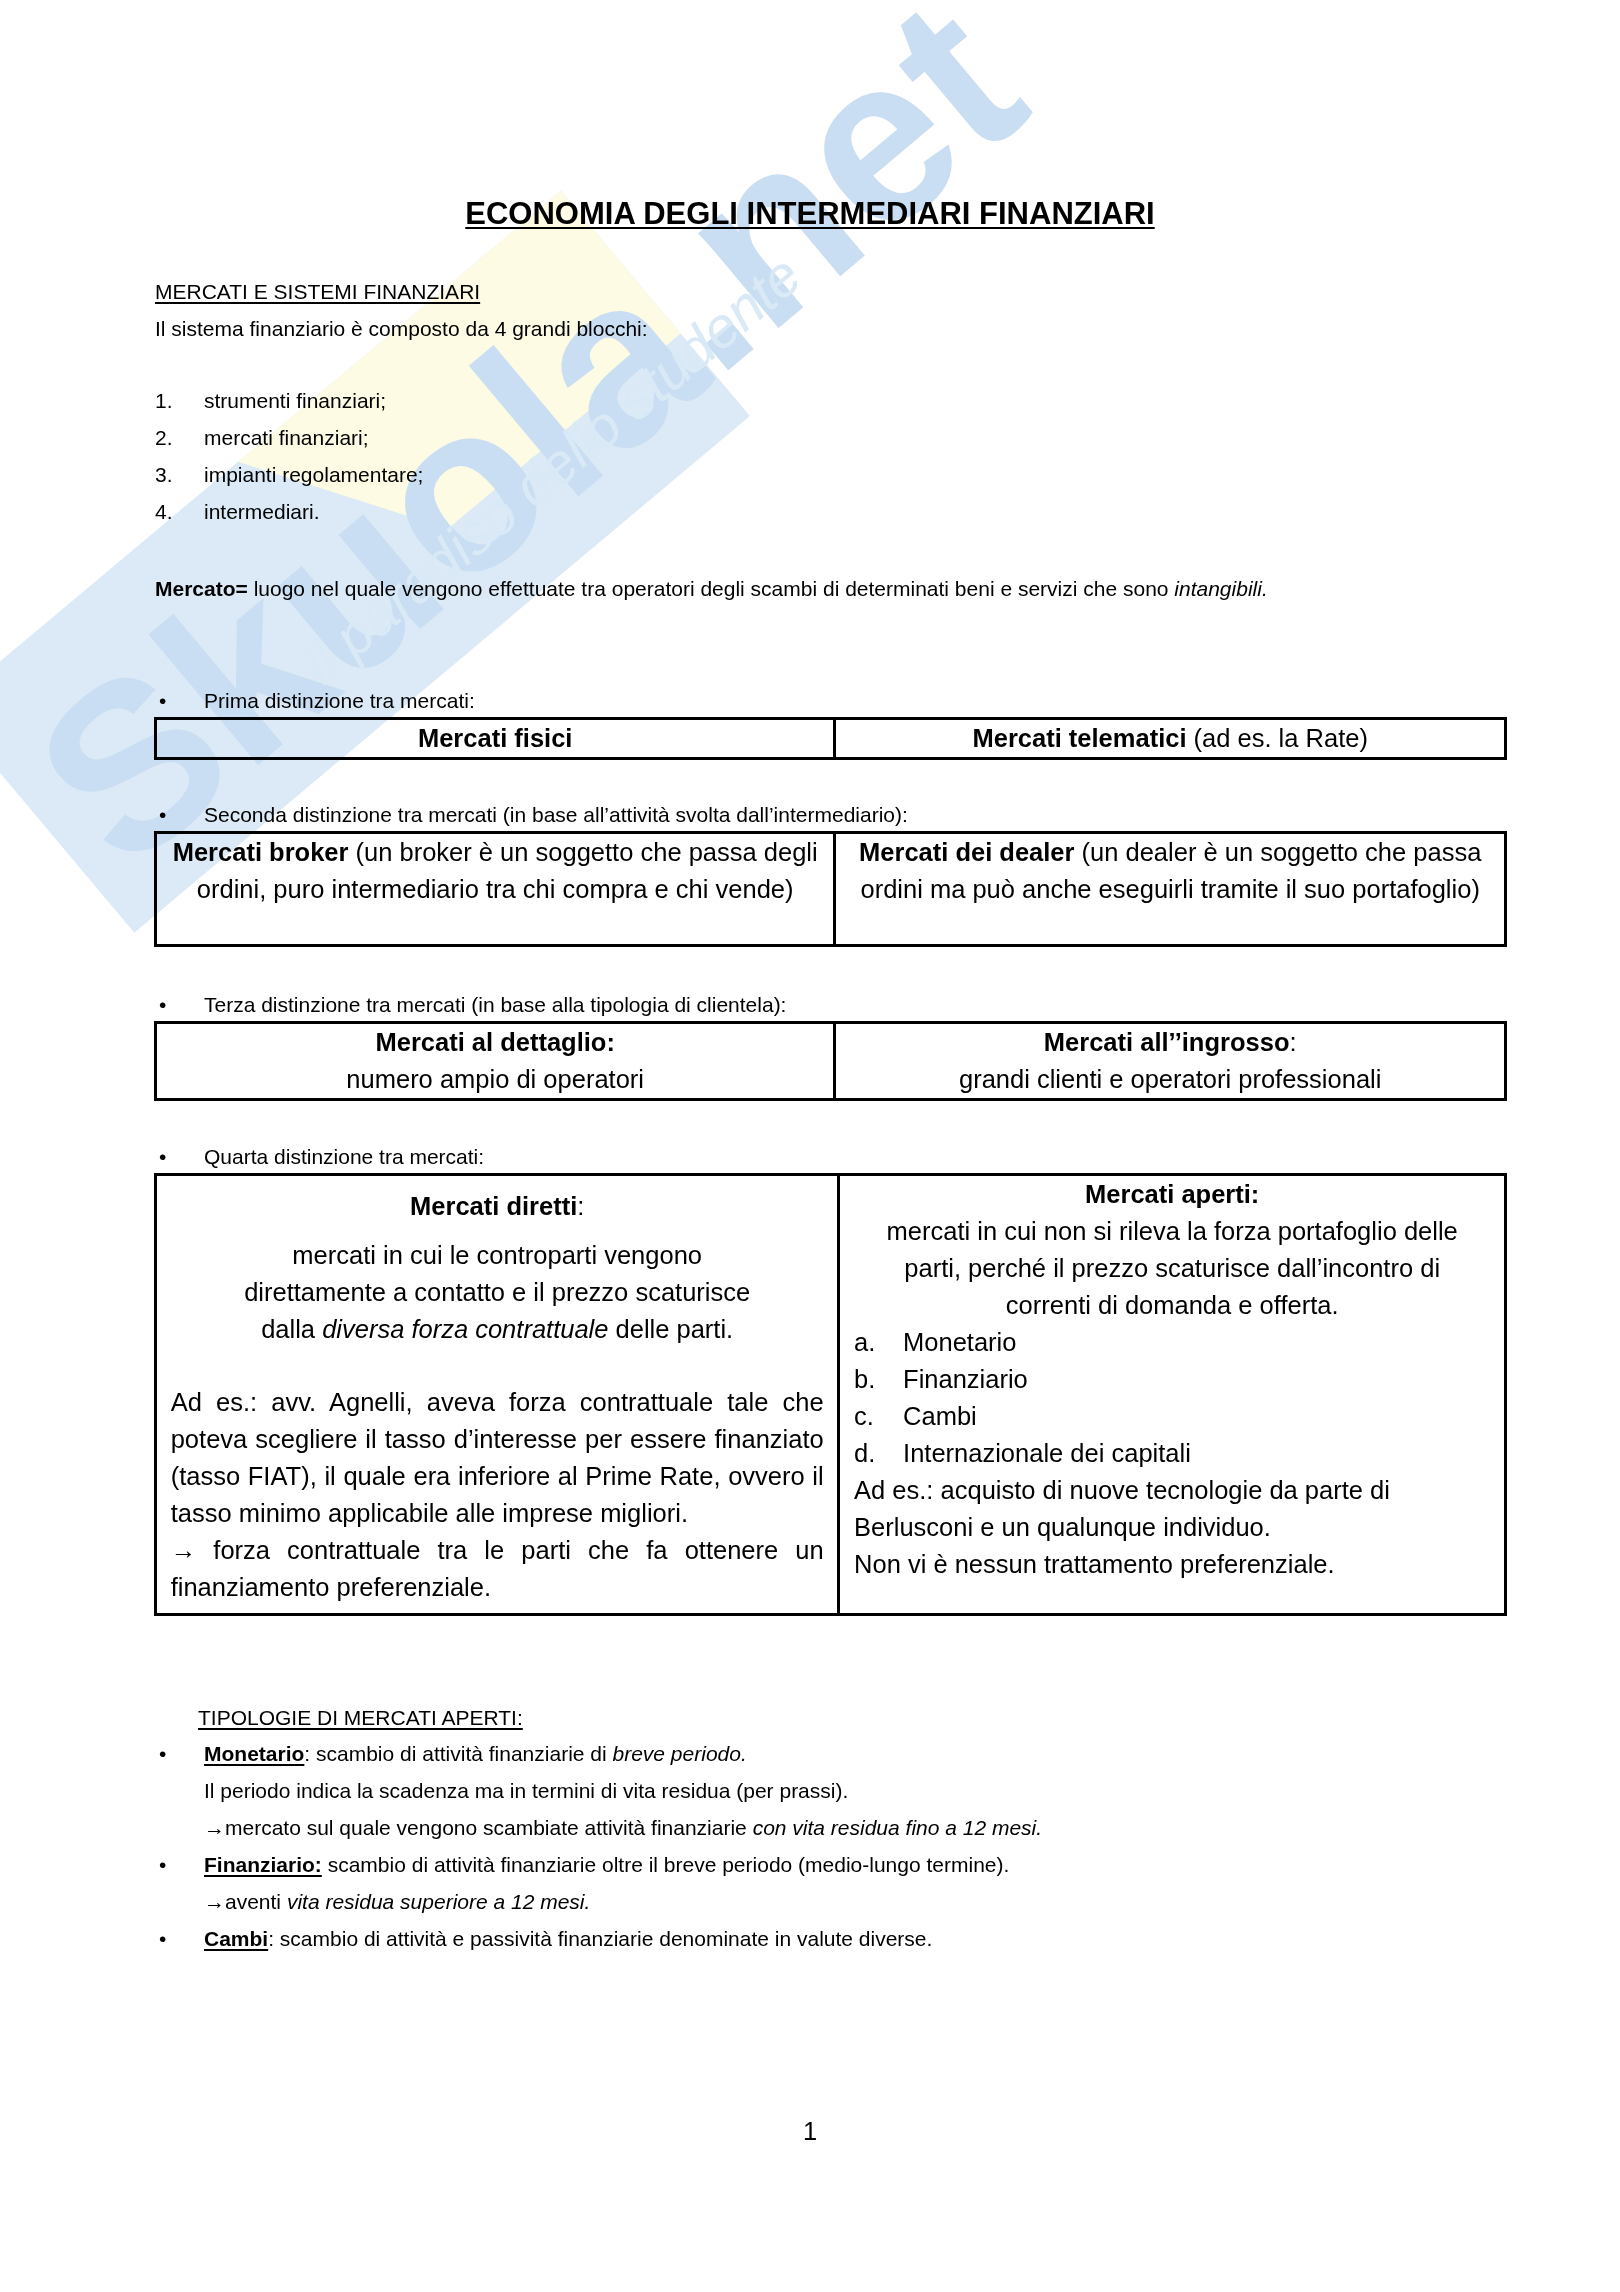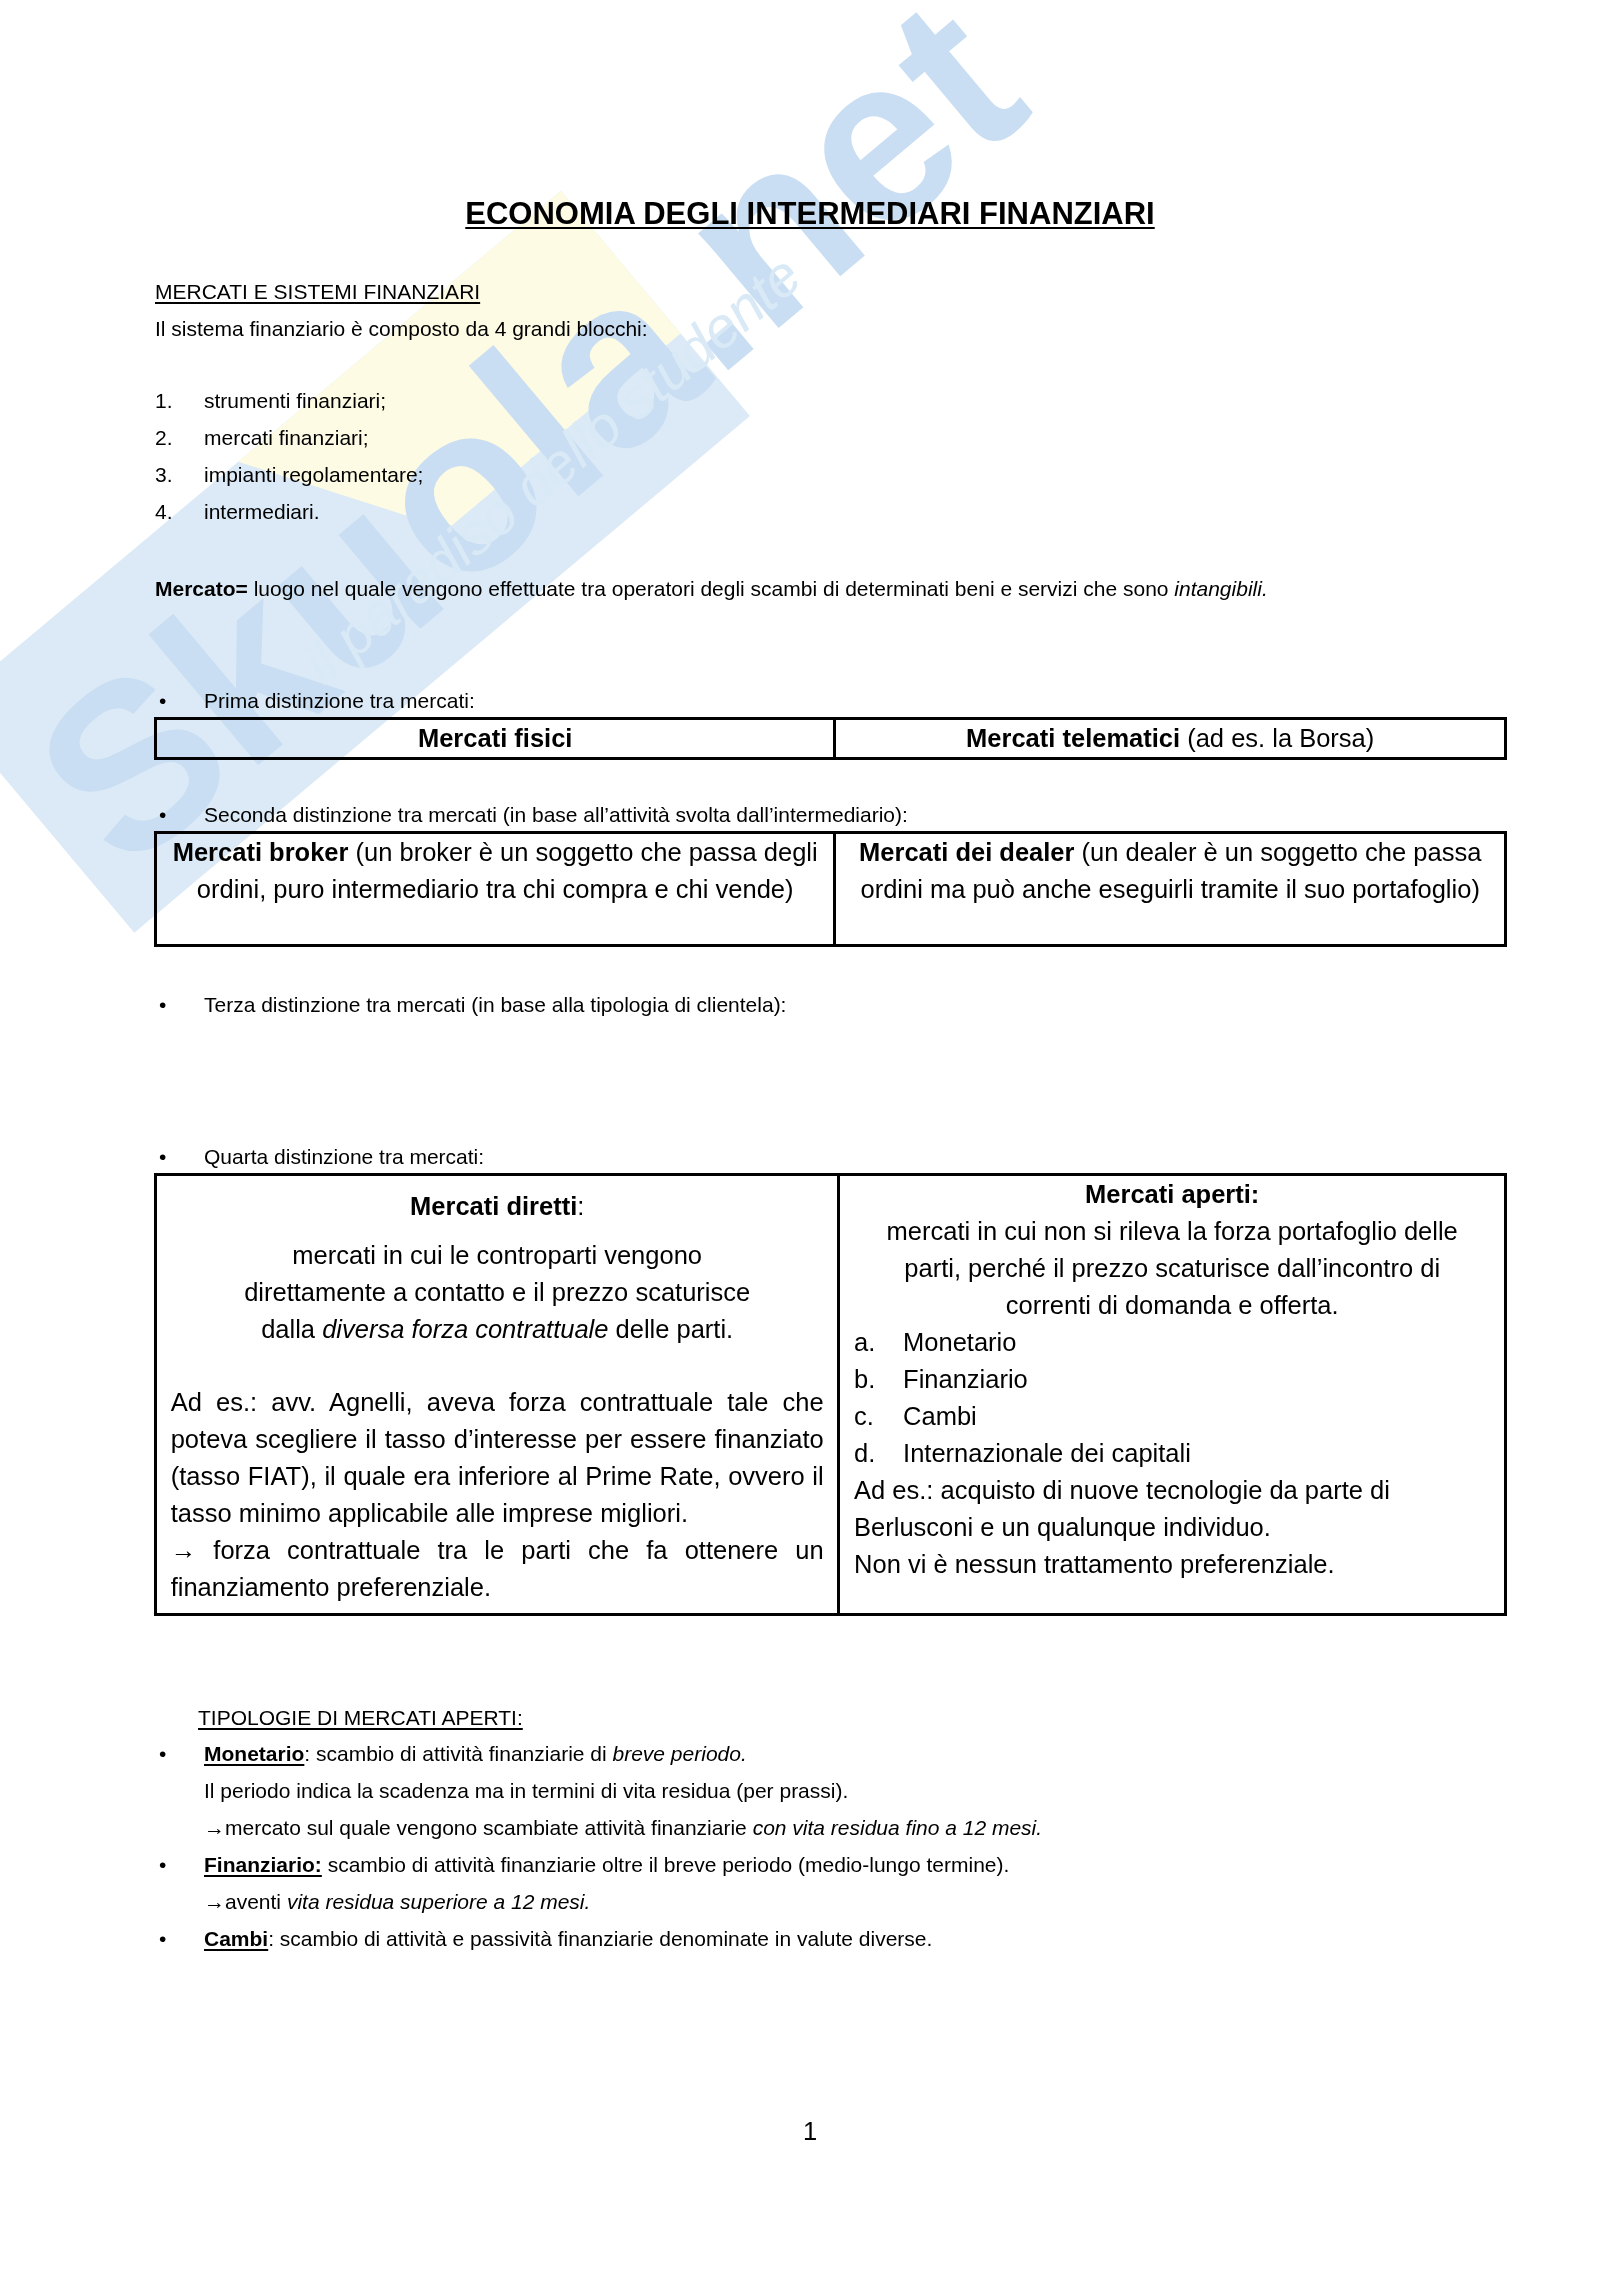--- a/index.html
+++ b/index.html
@@ -74,21 +74,21 @@
   </div>
 
   <div class="abs bullet-line txt" style="top:682px;">
     <span class="dot">•</span>
     <span>Prima distinzione tra mercati:</span>
   </div>
   <table class="grid" style="top:717px;">
     <tbody>
         <tr>
       <td style="width:649px; height:33px;"><b>Mercati fisici</b></td>
-      <td><b>Mercati telematici</b><span> (ad es. la Borsa)</span></td>
+      <td><b>Mercati telematici</b><span> (ad es. la Rate)</span></td>
     </tr>
   </tbody>
     </table>
 
   <div class="abs bullet-line txt" style="top:796px;">
     <span class="dot">•</span>
     <span>Seconda distinzione tra mercati (in base all’attività svolta dall’intermediario):</span>
   </div>
   <table class="grid" style="top:831px;">
     <tbody>
@@ -96,20 +96,34 @@
       <td style="width:649px; height:110px;"><b>Mercati broker</b><span> (un broker è un soggetto che passa degli ordini, puro intermediario tra chi compra e chi vende)</span></td>
       <td><b>Mercati dei dealer</b><span> (un dealer è un soggetto che passa ordini ma può anche eseguirli tramite il suo portafoglio)</span></td>
     </tr>
   </tbody>
     </table>
 
   <div class="abs bullet-line txt" style="top:986px;">
     <span class="dot">•</span>
     <span>Terza distinzione tra mercati (in base alla tipologia di clientela):</span>
   </div>
+  <table class="grid" style="top:1021px;">
+    <tbody>
+        <tr>
+      <td style="width:649px; height:73px;">
+        <div><b>Mercati al dettaglio:</b></div>
+        <div>numero ampio di operatori</div>
+      </td>
+      <td>
+        <div><b>Mercati all’’ingrosso</b><span>:</span></div>
+        <div>grandi clienti e operatori professionali</div>
+      </td>
+    </tr>
+  </tbody>
+    </table>
 
   <div class="abs bullet-line txt" style="top:1138px;">
     <span class="dot">•</span>
     <span>Quarta distinzione tra mercati:</span>
   </div>
   <table class="grid" style="top:1173px;">
     <tbody>
         <tr>
       <td style="width:653px; height:437px; padding:0 13.7px 0 13.7px;">
         <div class="c" style="padding:12px 39px;">

